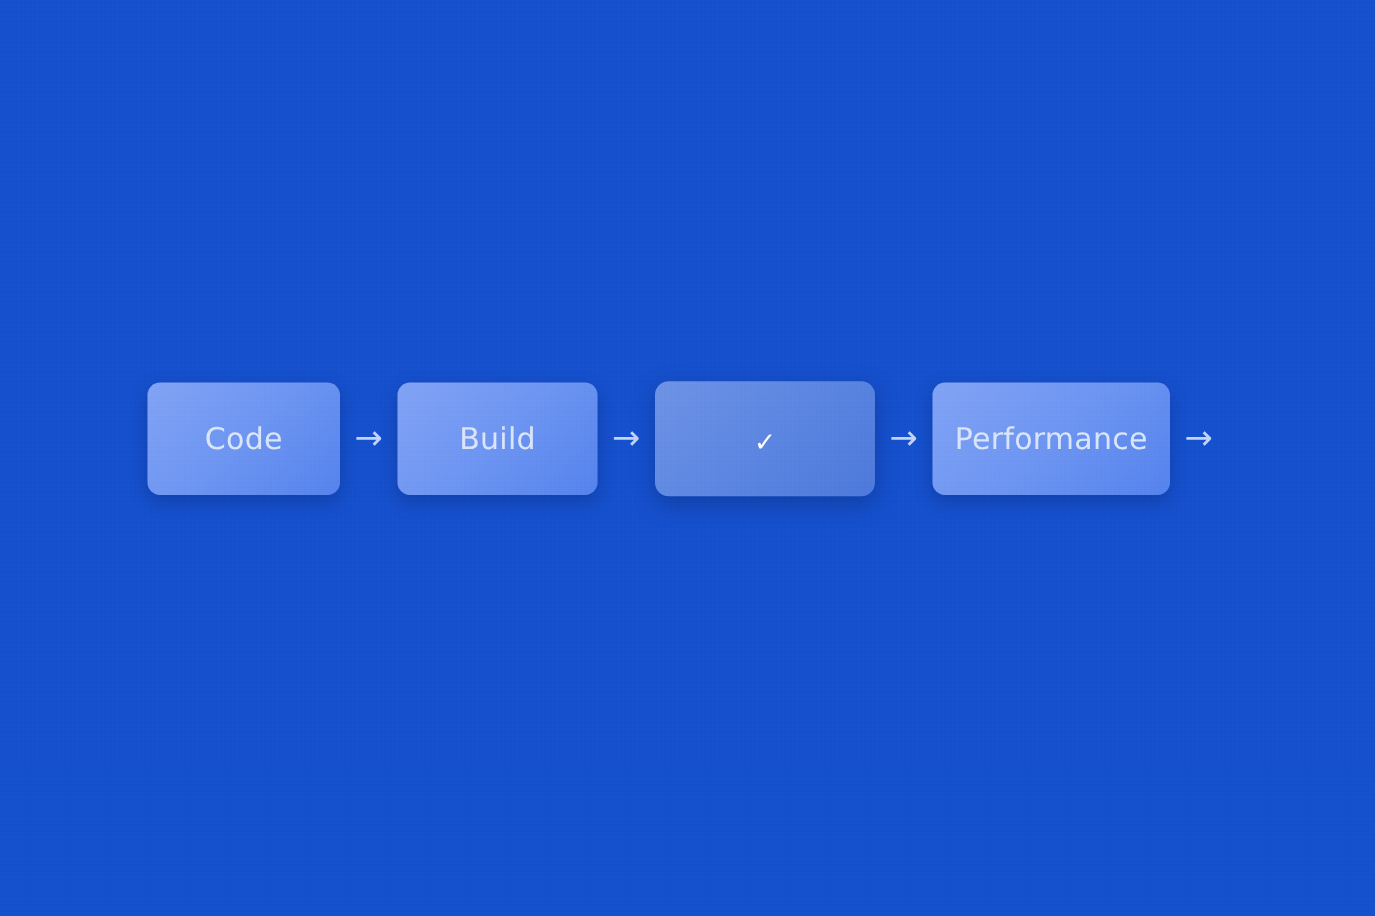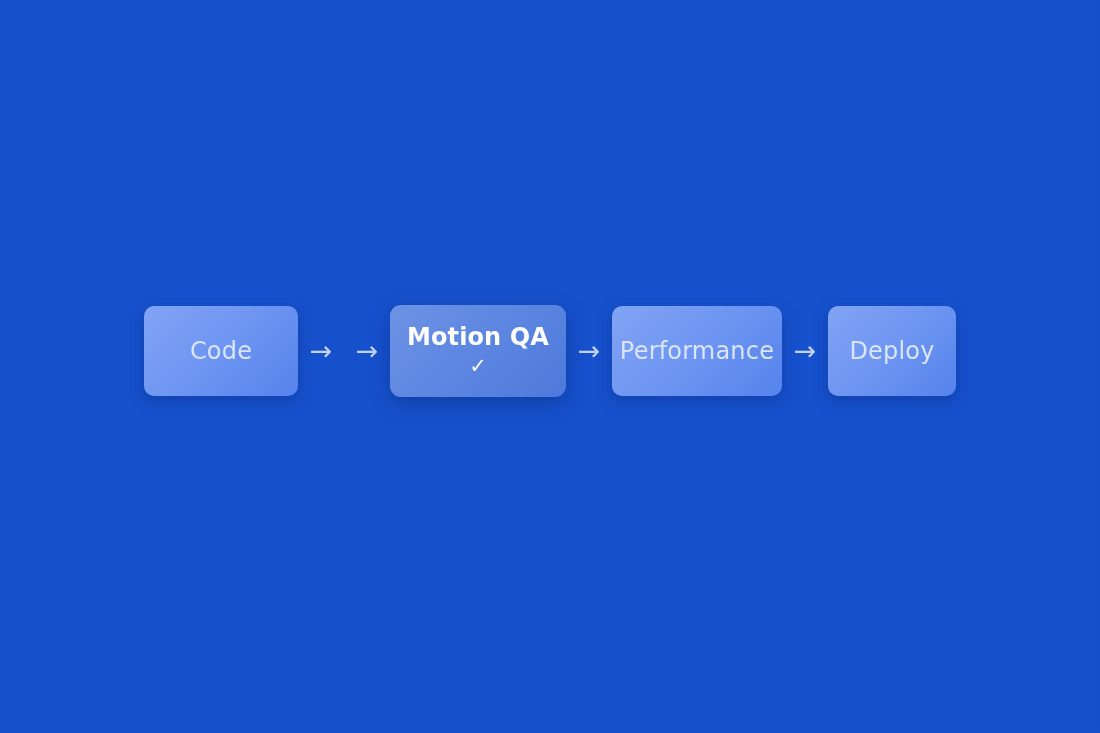--- a/index.html
+++ b/index.html
@@ -92,21 +92,21 @@
     font-size:21px;
     line-height:1;
     color:#ffffff;
     font-weight:500;
   }
 
   
   .w-code        { width:154px; }
   .w-build       { width:160px; }
   .w-motionqa    { width:176px; }
-  .w-performance { width:170px; }
+  .w-performance { width:190px; }
   .w-deploy      { width:128px; }
 
   .connector {
     flex:0 0 auto;
     width:46px;
     display:flex;
     align-items:center;
     justify-content:center;
     font-size:27px;
     line-height:1;
@@ -123,39 +123,38 @@
 <div id="pipeline">
 
   <div class="stage-card w-code">
     <span class="stage-label">Code</span>
   </div>
 
   <div class="connector">
     <span>→</span>
   </div>
 
+  <div class="stage-card w-build">
+    <span class="stage-label">Build</span>
+  </div>
 
   <div class="connector">
     <span>→</span>
   </div>
 
   <div class="stage-card w-motionqa is-active">
-    <span class="stage-label">Motion QA</span>
     <span class="stage-check">✓</span>
   </div>
 
   <div class="connector">
     <span>→</span>
   </div>
 
   <div class="stage-card w-performance">
     <span class="stage-label">Performance</span>
   </div>
 
   <div class="connector">
     <span>→</span>
   </div>
 
-  <div class="stage-card w-deploy">
-    <span class="stage-label">Deploy</span>
-  </div>
 
 </div>
 
 </body></html>

